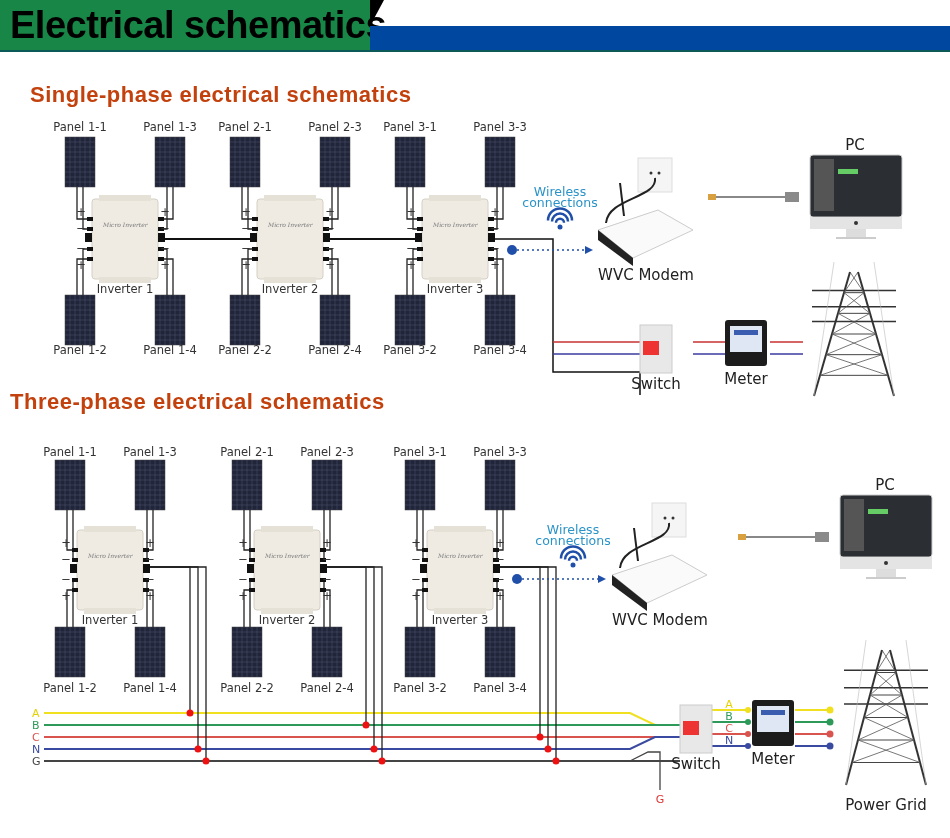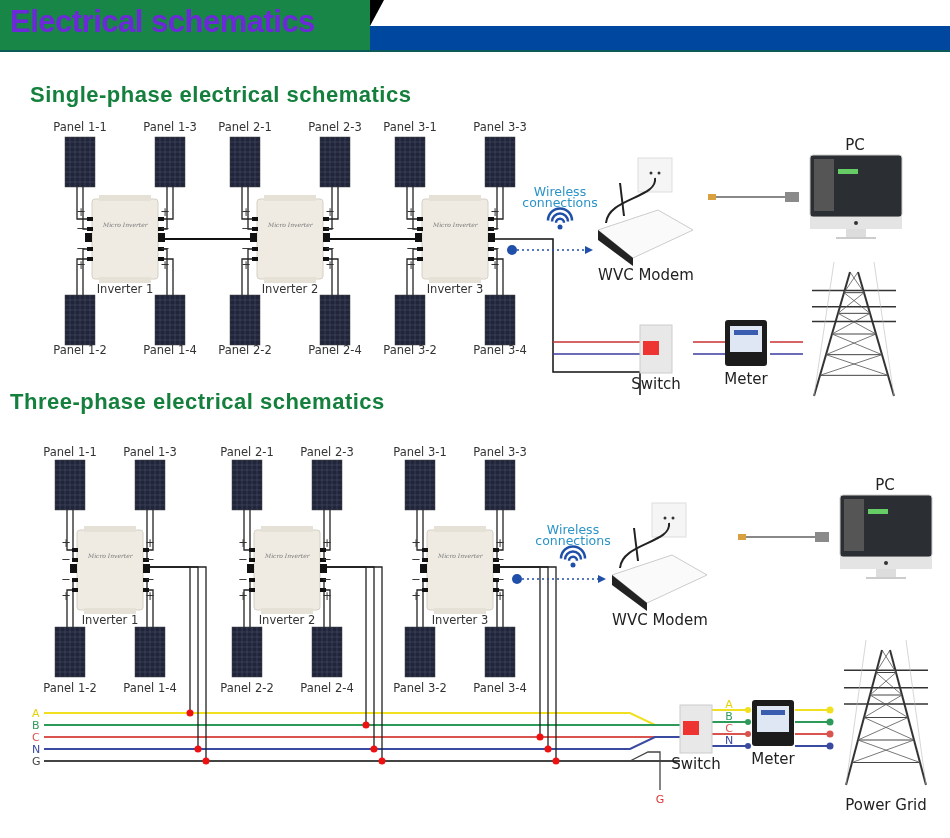--- a/index.html
+++ b/index.html
@@ -1,22 +1,22 @@
 <!DOCTYPE html>
 <html><head>
 <meta charset="utf-8">
 <style>
   html,body{margin:0;padding:0;background:#fff;}
   body{width:950px;height:838px;position:relative;overflow:hidden;font-family:"Liberation Sans",sans-serif;}
   .hdr-green{position:absolute;left:0;top:0;width:370px;height:50px;background:#188646;}
-  .hdr-title{position:absolute;left:10px;top:4px;color:#6d28d9;font-size:31px;font-weight:bold;letter-spacing:-0.5px;font-family:"Liberation Sans",sans-serif;}
+  .hdr-title{position:absolute;left:10px;top:4px;color:#000000;font-size:38px;font-weight:bold;letter-spacing:-0.5px;font-family:"Liberation Sans",sans-serif;}
   .hdr-blue{position:absolute;left:370px;top:26px;width:580px;height:24px;background:#0047a0;}
   .hdr-tri{position:absolute;left:370px;top:0;width:0;height:0;border-left:14px solid #000;border-bottom:26px solid transparent;}
   .hdr-line{position:absolute;left:0;top:50px;width:950px;height:2px;background:#0b5a58;}
-  .sec-title{position:absolute;font-weight:bold;font-size:22px;color:#15803d;letter-spacing:0.5px;font-family:"Liberation Sans",sans-serif;}
+  .sec-title{position:absolute;font-weight:bold;font-size:22px;color:#c2410c;letter-spacing:0.5px;font-family:"Liberation Sans",sans-serif;}
   svg{position:absolute;left:0;top:0;}
   .lbl{font-family:"DejaVu Sans",sans-serif;font-size:11.5px;fill:#333;}
   .lbl-big{font-family:"DejaVu Sans",sans-serif;font-size:15px;fill:#222;}
   .wl{font-family:"DejaVu Sans",sans-serif;font-size:12.5px;fill:#2a93c8;}
   .phase{font-family:"DejaVu Sans",sans-serif;font-size:11px;}
   .mi{font-family:"DejaVu Serif",serif;font-size:6px;font-style:italic;fill:#777;}
 </style>
 </head>
 <body>
 

